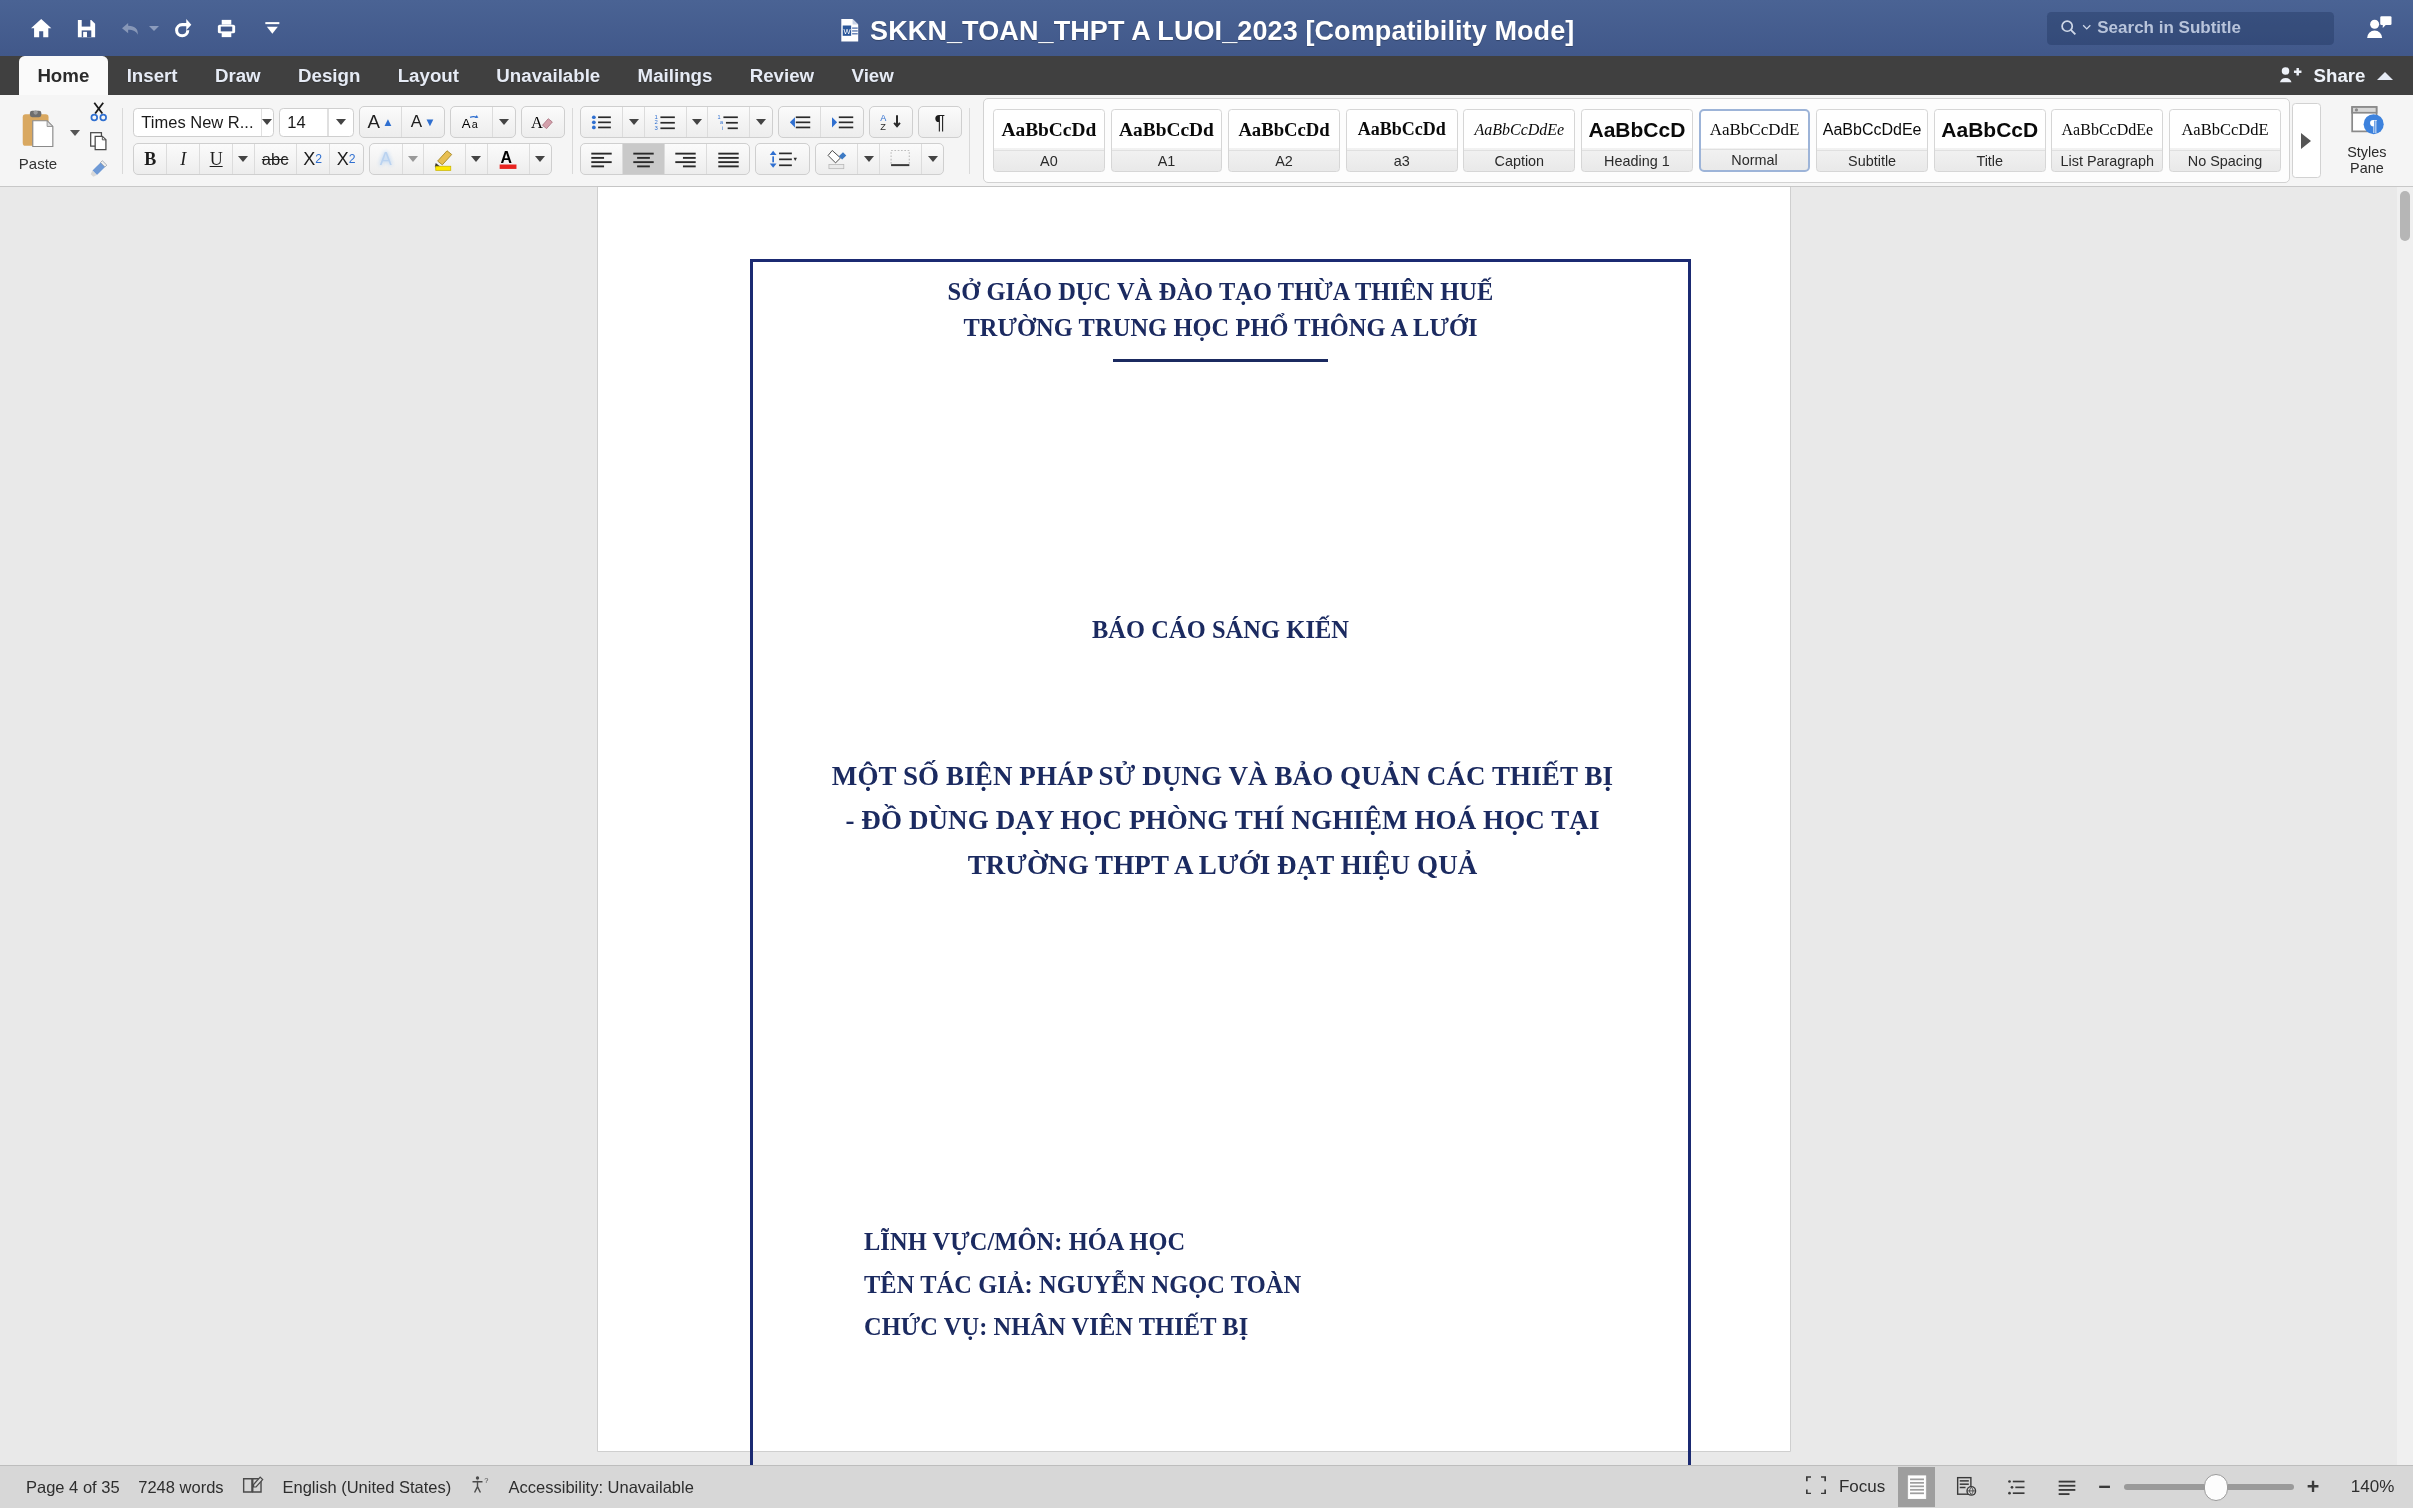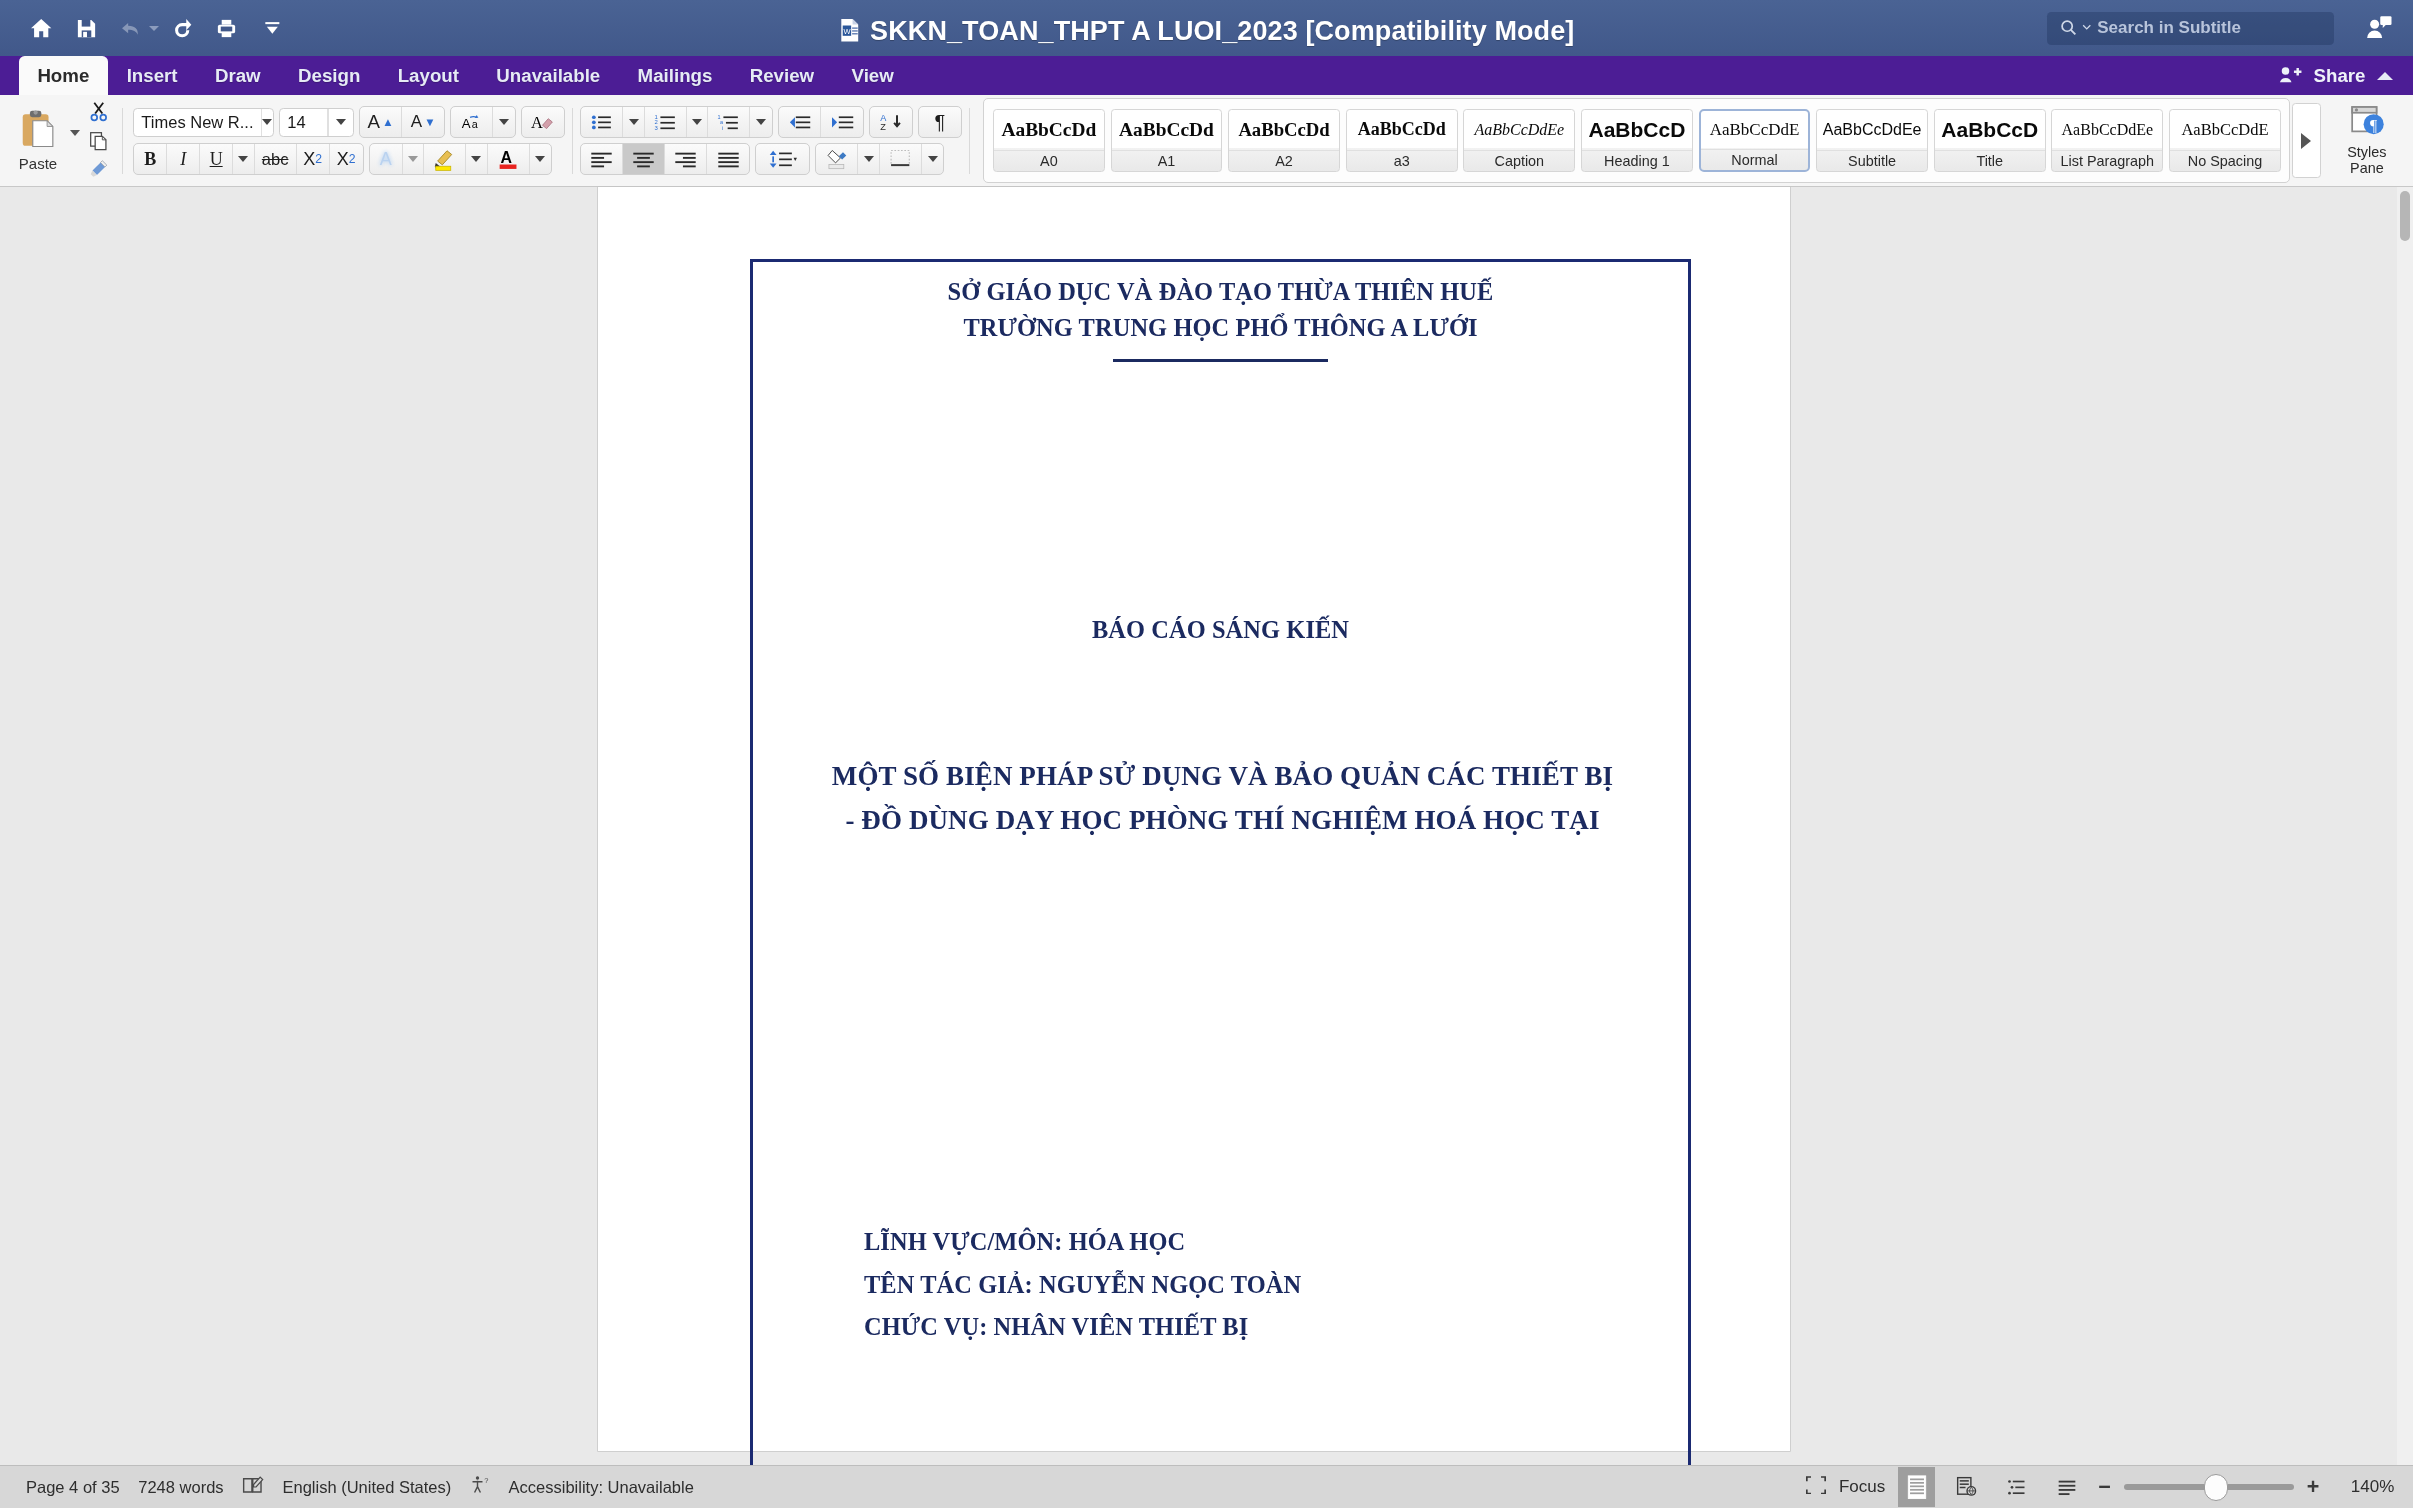--- a/index.html
+++ b/index.html
@@ -54,21 +54,21 @@
   }
   .search-wrap .ph {
     color: #b8c4db; font-size: 17px; font-weight: bold;
   }
   .acct-icon { position: absolute; right: 18.7px; top: 13px; }
 
   
   .tabbar {
     position: absolute; top: 56px; left: 0;
     width: 2413px; height: 39px;
-    background: #4c1d95;
+    background: #404040;
     display: flex; align-items: flex-end;
   }
   .tab {
     height: 39px; padding: 0 18.7px;
     display: flex; align-items: center;
     color: #e6ebf5; font-size: 18.7px; font-weight: bold;
     text-shadow: 0 0.7px 0.7px rgba(0,0,0,0.2);
   }
   .tab:first-child { margin-left: 18.7px; }
   .tab.active {
@@ -733,20 +733,21 @@
     <div class="blk-report">
       <div class="doctext" style="position:static;">
         <div class="d-line">BÁO CÁO SÁNG KIẾN</div>
       </div>
     </div>
 
     <div class="blk-main">
       <div class="doctext" style="position:static;">
         <div class="d-line">MỘT SỐ BIỆN PHÁP SỬ DỤNG VÀ BẢO QUẢN CÁC THIẾT BỊ</div>
         <div class="d-line">- ĐỒ DÙNG DẠY HỌC PHÒNG THÍ NGHIỆM HOÁ HỌC TẠI</div>
+        <div class="d-line">TRƯỜNG THPT A LƯỚI ĐẠT HIỆU QUẢ</div>
       </div>
     </div>
 
     <div class="blk-auth">
       <div class="doctext" style="position:static;text-align:left;">
         <div class="d-line">LĨNH VỰC/MÔN: HÓA HỌC</div>
         <div class="d-line">TÊN TÁC GIẢ: NGUYỄN NGỌC TOÀN</div>
         <div class="d-line">CHỨC VỤ: NHÂN VIÊN THIẾT BỊ</div>
       </div>
     </div>

